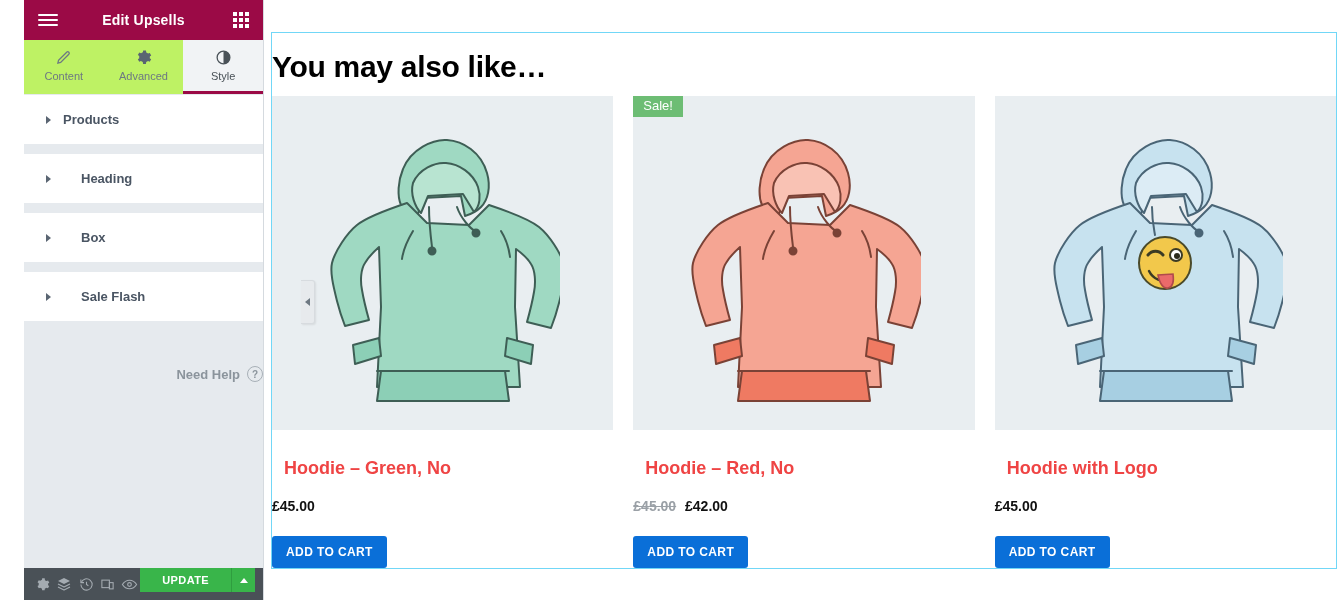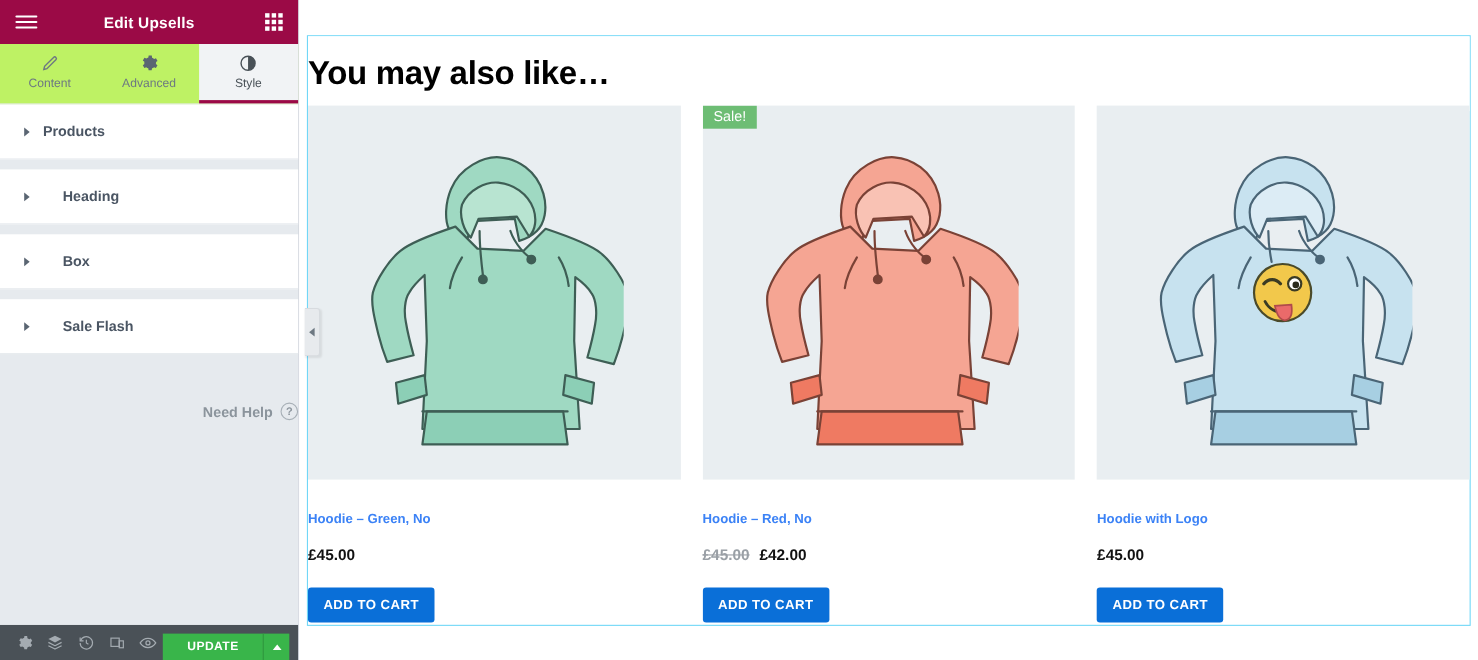--- a/index.html
+++ b/index.html
@@ -5,23 +5,24 @@
   * { box-sizing: border-box; margin: 0; padding: 0; }
   html, body {
     width: 1344px; height: 600px; overflow: hidden;
     font-family: "Liberation Sans", sans-serif;
     background: #fff;
   }
   #app { position: relative; width: 1344px; height: 600px; display: flex; }
 
   
   #sidebar {
-    width: 272px; height: 600px; position: relative;
+    width: 240px; height: 600px; position: relative;
     background: #e6eaee; display: flex; flex-direction: column;
     border-right: 1px solid #d5dadf;
+    margin-left: 24px;
   }
   .panel-header {
     height: 40px; background: #9b0a46; color: #fff;
     display: flex; align-items: center; justify-content: space-between;
     padding: 0 14px; flex: none;
   }
   .panel-title {
     font-size: 14px; font-weight: bold; letter-spacing: .2px;
     position: absolute; left: 0; right: 0; text-align: center;
     pointer-events: none;
@@ -59,21 +60,21 @@
     position: absolute; top: 44px; left: 0; right: 0;
     display: flex; align-items: center; justify-content: flex-end; gap: 7px;
     color: #8b949c; font-size: 13px; cursor: pointer; font-weight: bold;
   }
   .qmark {
     width: 16px; height: 16px; border: 1px solid #a8b0b7; border-radius: 50%;
     font-size: 10px; color: #8b949c; display: flex; align-items: center; justify-content: center;
   }
 
   .bottom-bar {
-    height: 32px; background: #4a5157; display: flex; align-items: flex-end;
+    height: 32px; background: #4a5157; display: flex; align-items: flex-start;
     padding: 0 8px; gap: 0; flex: none;
   }
   .bb-icon {
     width: 32px; height: 32px; display: flex; align-items: center; justify-content: center;
     cursor: pointer; color: #a4abb1;
   }
   .update-wrap { margin-left: auto; display: flex; height: 24px; }
   .update-btn {
     background: #39b54a; color: #fff; font-size: 11px; font-weight: bold;
     padding: 0 22px; display: flex; align-items: center; cursor: pointer;
@@ -121,21 +122,21 @@
   .product { flex: 1; display: flex; flex-direction: column; position: relative; }
   .prod-img {
     height: 340px; background: #e9eef1; position: relative; overflow: hidden;
     display: flex; align-items: center; justify-content: center;
   }
   .sale-badge {
     position: absolute; left: 0; top: 0; background: #6dbd74; color: #fff;
     font-size: 13px; padding: 3px 10px 4px; z-index: 3; line-height: 1.1;
   }
   .prod-title {
-    font-size: 12px; font-weight: bold; color: #3b82f6; margin-top: 28px; line-height: 1.2;
+    font-size: 18px; font-weight: bold; color: #ef4444; margin-top: 28px; line-height: 1.2; margin-left: 12px;
   }
   .prod-price { font-size: 14px; font-weight: bold; color: #111; margin-top: 18px; }
   .prod-price del { color: #9aa0a6; font-weight: bold; margin-right: 5px; }
   .prod-price ins { text-decoration: none; color: #111; }
   .add-cart {
     margin-top: 22px; align-self: flex-start; background: #0a6fd8; color: #fff;
     font-size: 12px; font-weight: bold; letter-spacing: .4px;
     padding: 9px 14px; border: none; border-radius: 3px; cursor: pointer;
   }
   svg.hoodie { width: 235px; height: 280px; display: block; }

